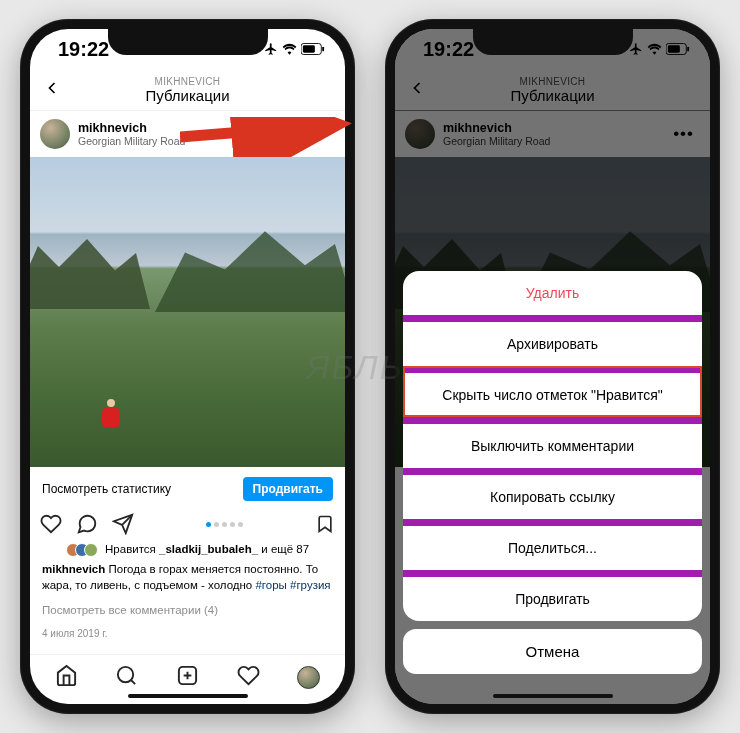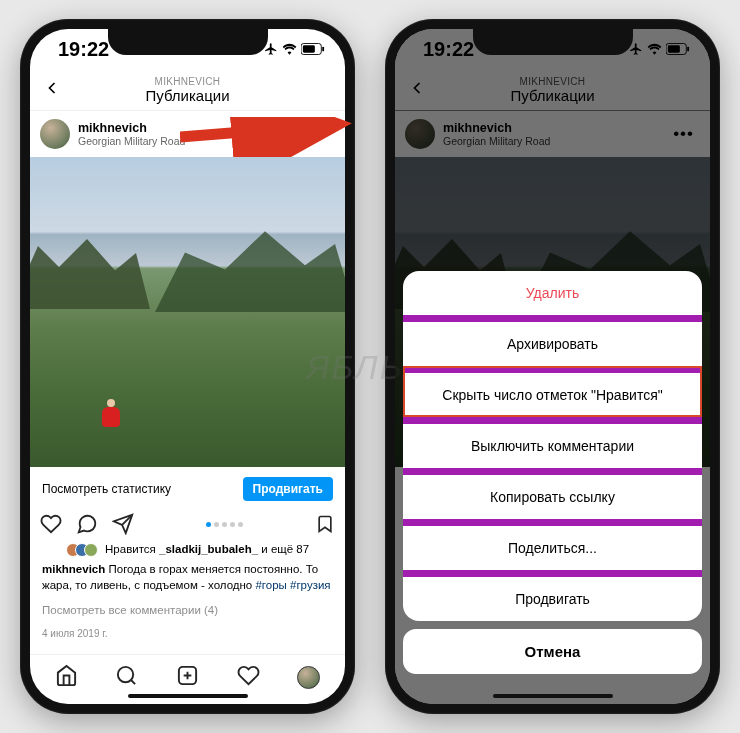--- a/index.html
+++ b/index.html
@@ -52,21 +52,21 @@
 
   
   .dim-overlay { position:absolute; inset:0; background:rgba(0,0,0,.55); z-index:5; }
   .dimmed .statusbar,.dimmed .navbar,.dimmed .post-header,.dimmed .photo { filter:brightness(.55); }
   .sheet { position:absolute; left:8px; right:8px; bottom:8px; z-index:10; }
   .sheet-block { background:#fff; border-radius:16px; overflow:hidden; margin-bottom:8px;margin-top:14px; }
   .sheet-item { text-align:center; padding:14px 8px; font-size:14px; border-top:7px solid #a21caf; }
   .sheet-item:first-child { border-top:none; }
   .sheet-item.danger { color:#ed4956; }
   .sheet-item.highlight { outline:2px solid #d9482b; outline-offset:-2px; }
-  .cancel-block { background:#fff; border-radius:13px; text-align:center; padding:14px; font-size:15px; font-weight:700; margin-bottom:22px; }
+  .cancel-block { background:#fff; border-radius:13px; text-align:center; padding:14px; font-size:15px; font-weight:400; margin-bottom:22px; }
 
   .arrow { position:absolute; top:98px; left:160px; z-index:60; }
   .watermark { position:absolute; top:50%; left:50%; transform:translate(-50%,-50%); font-size:34px; color:rgba(120,120,120,.25); font-style:italic; pointer-events:none; letter-spacing:2px; }
 </style>
 </head>
 <body>
 
 <div class="phone">
   <div class="screen">
     <div class="notch"></div>

